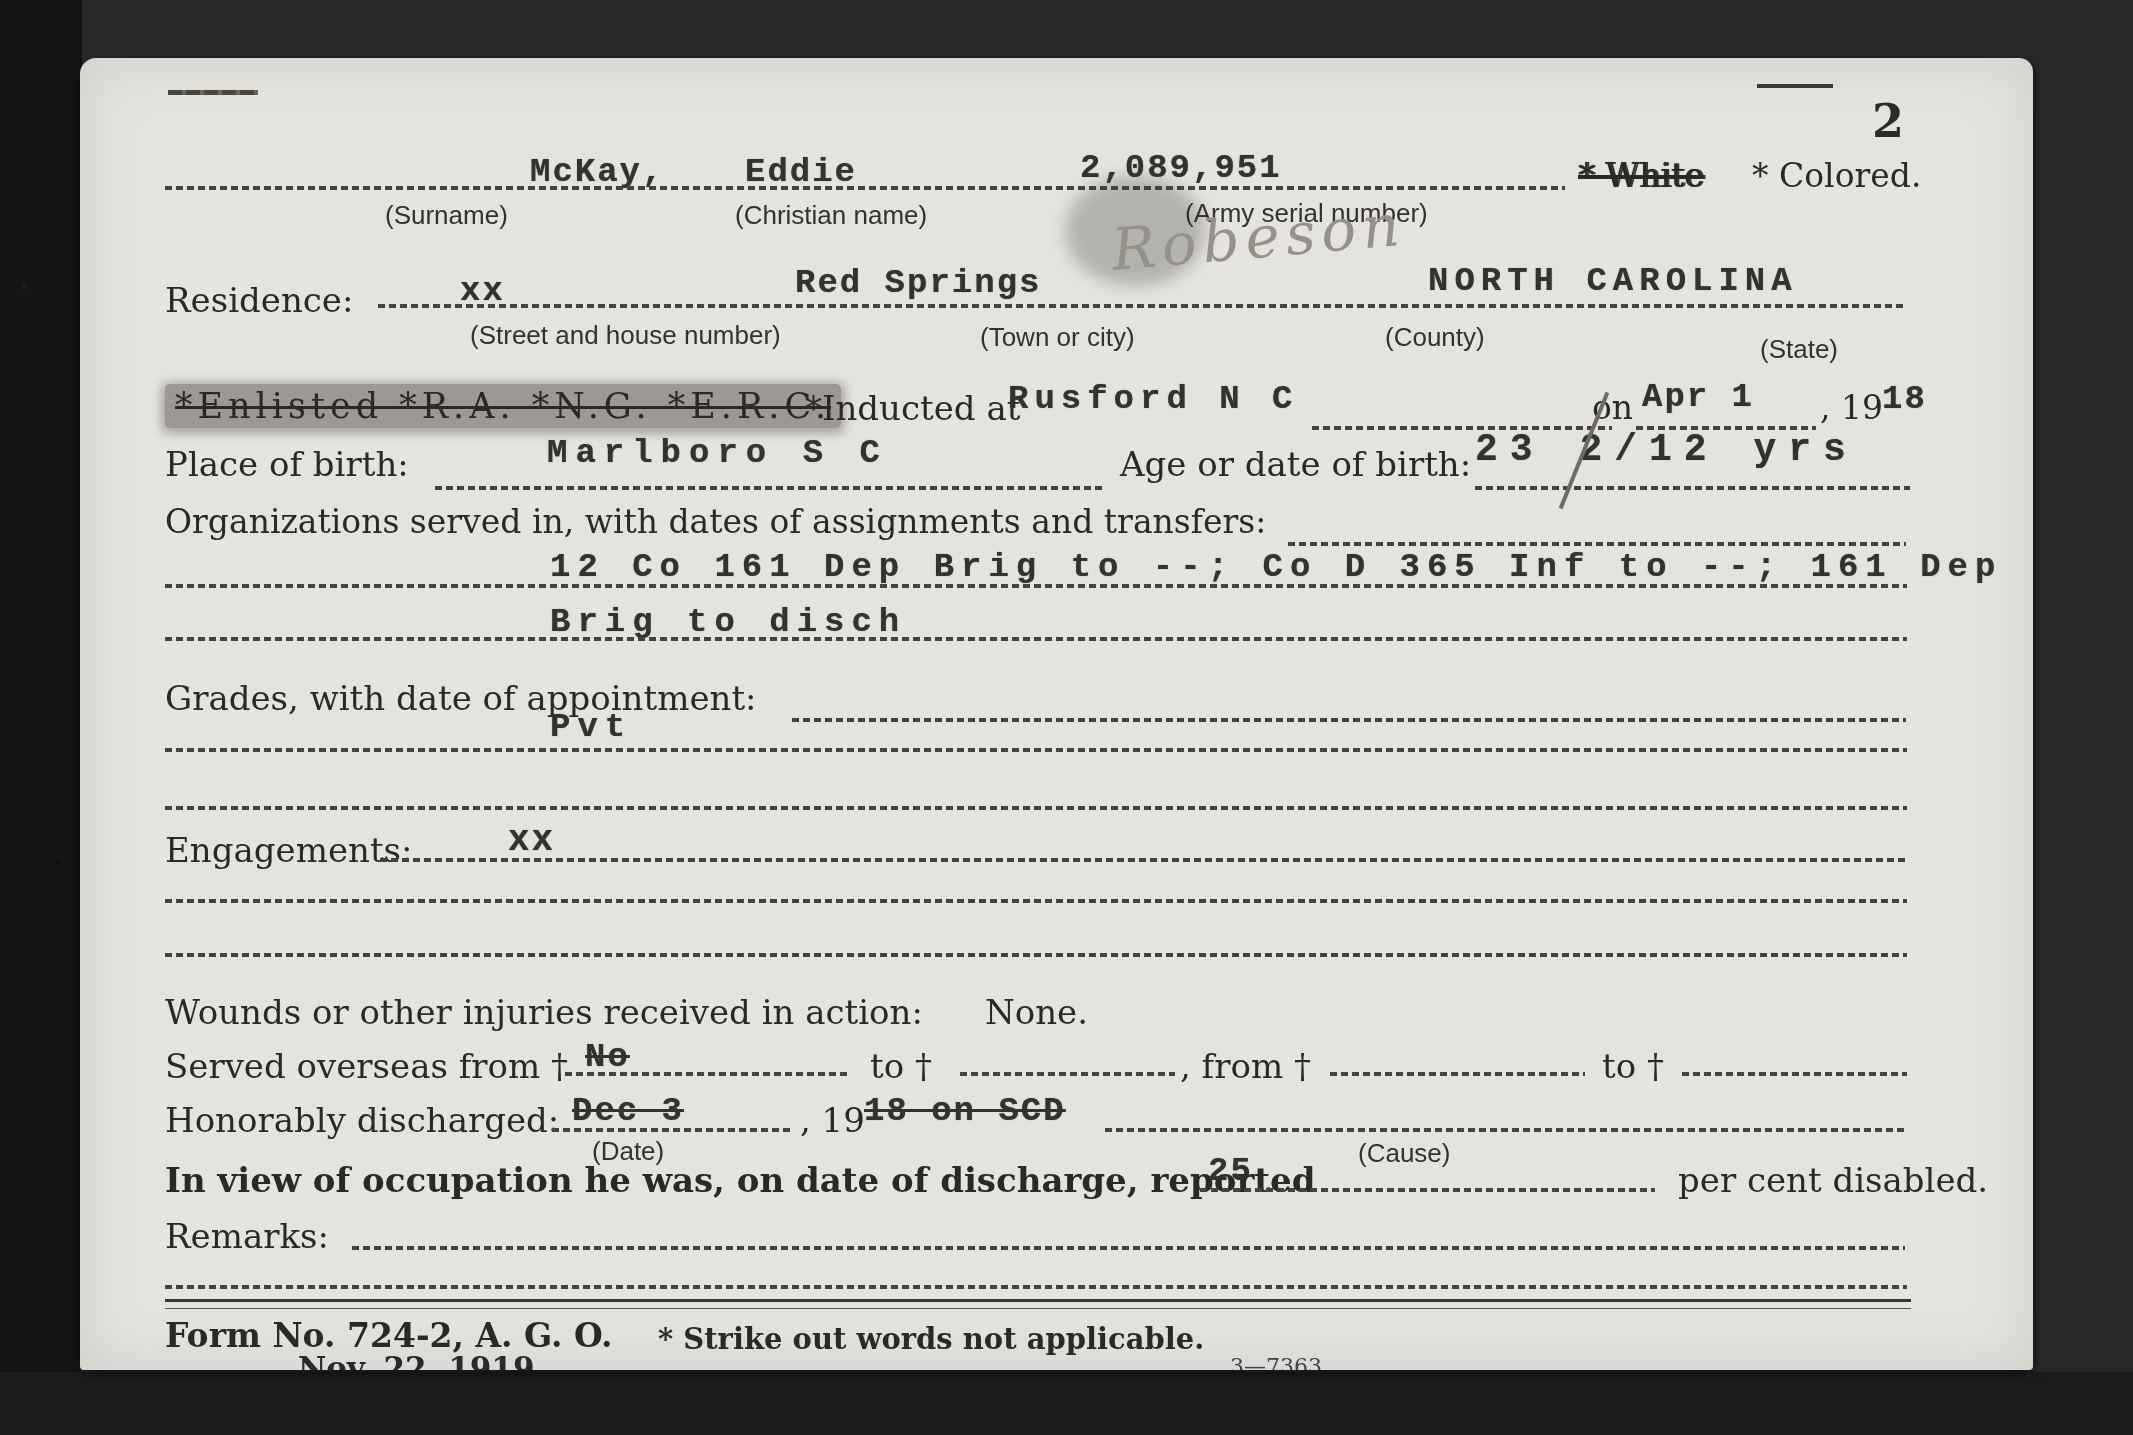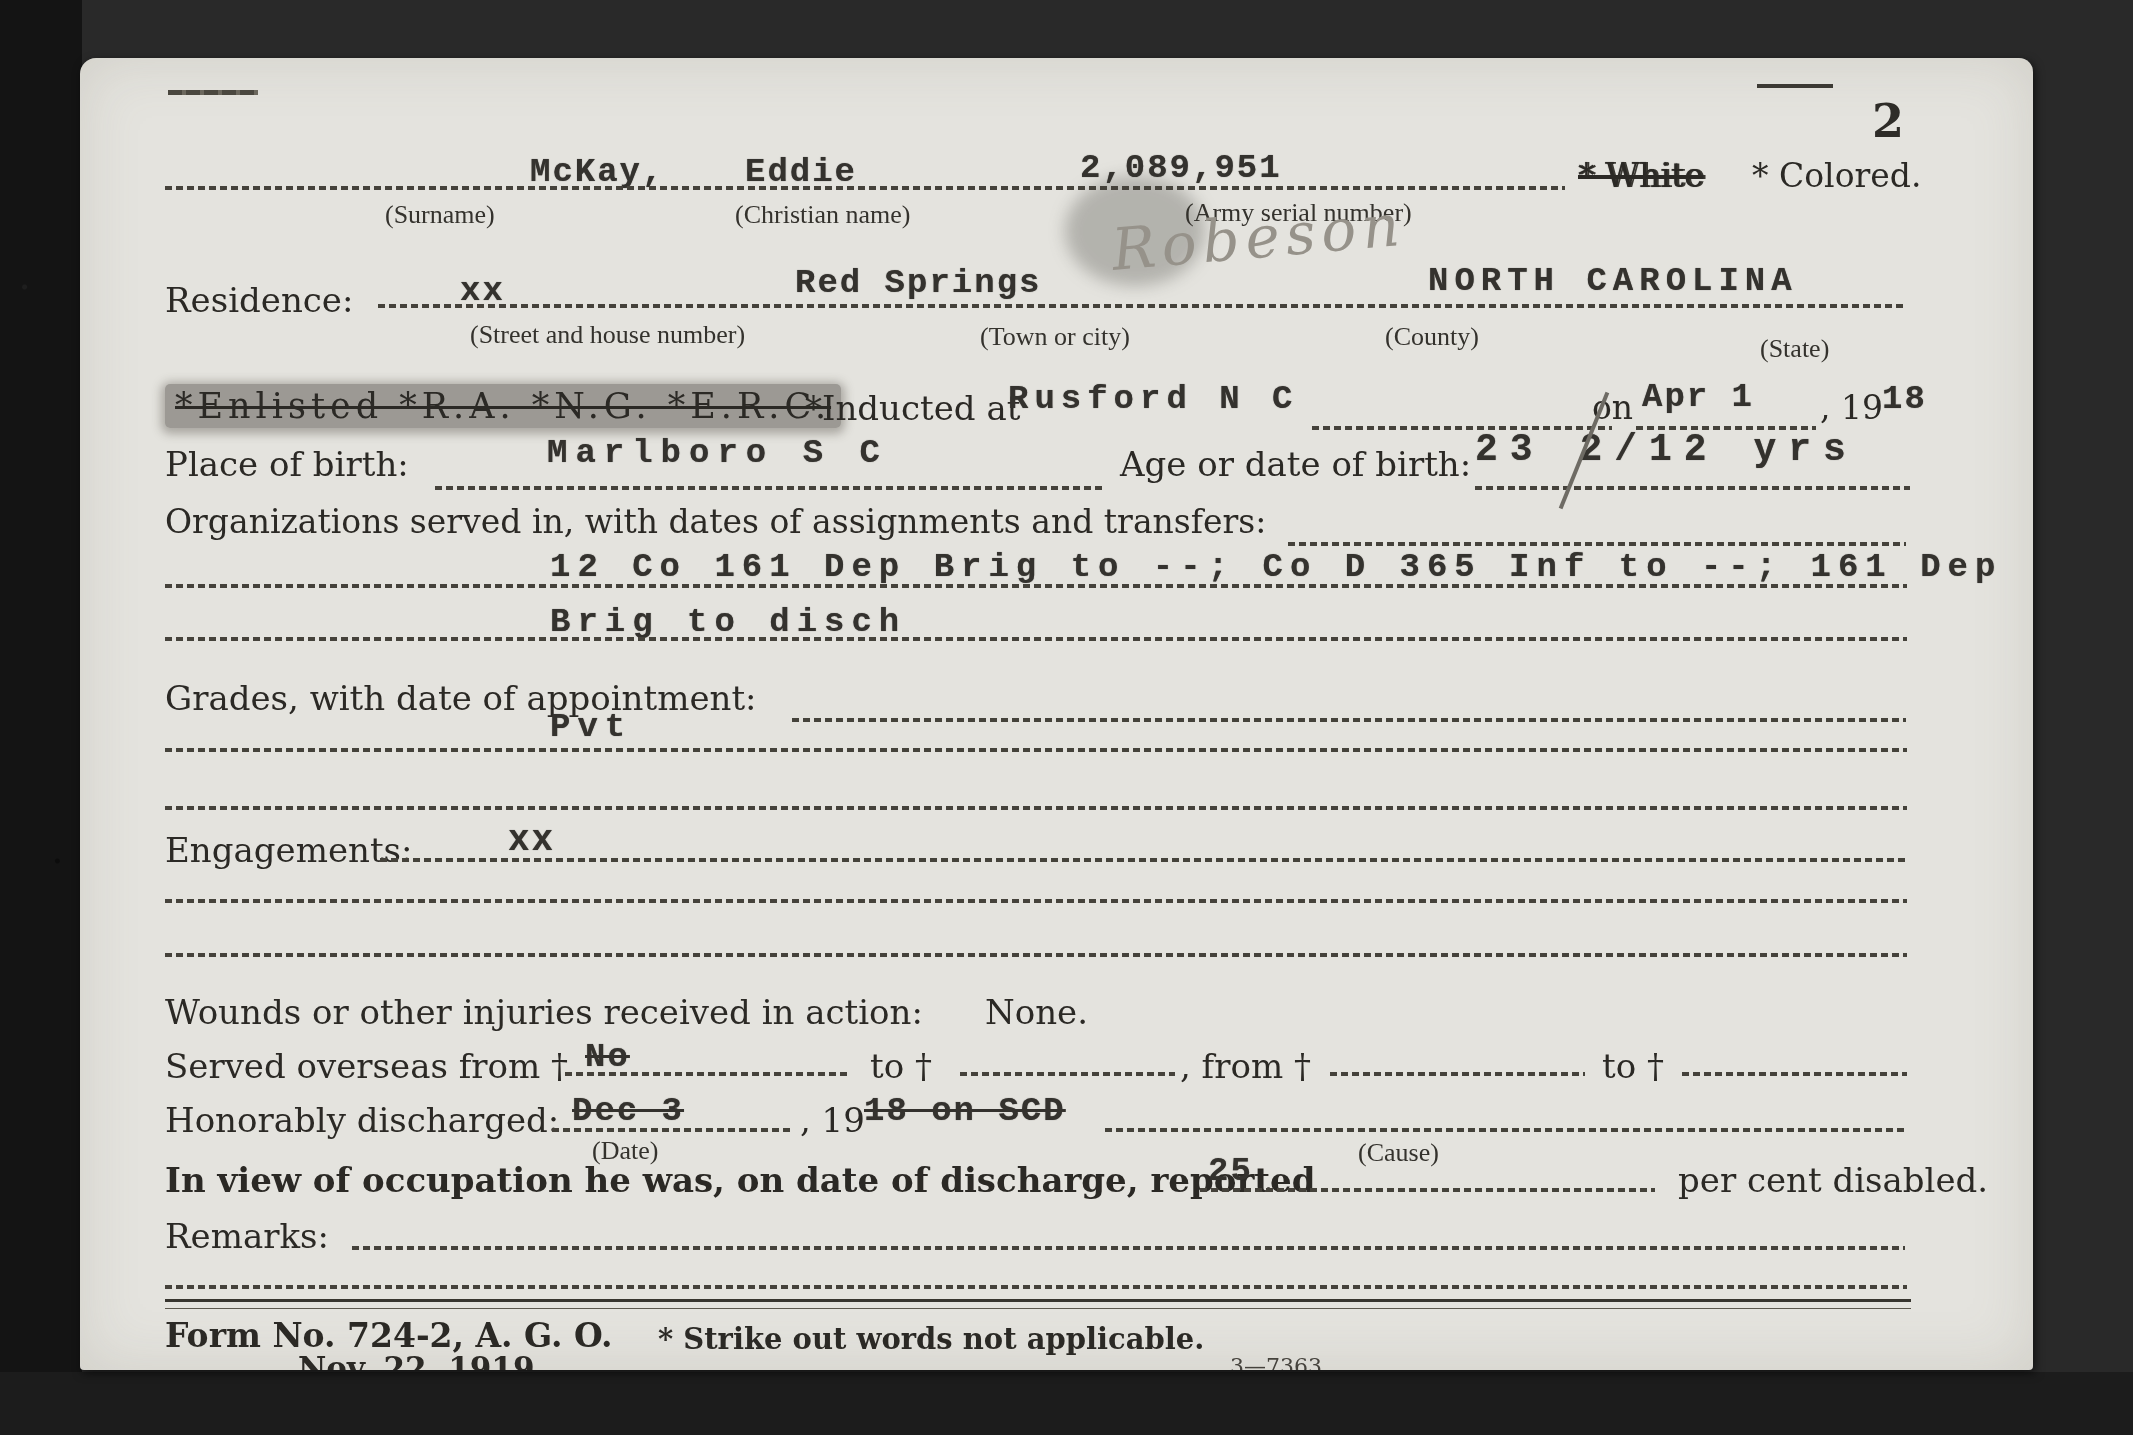--- a/index.html
+++ b/index.html
@@ -9,21 +9,21 @@
            background:#141414;
            background-image:radial-gradient(circle at 30% 20%, #1e1e1e 0 2px, transparent 3px),
                             radial-gradient(circle at 70% 60%, #0c0c0c 0 2px, transparent 3px);}
   .bg-bottom{position:absolute;left:0;top:1372px;width:2133px;height:63px;background:#1c1c1c;}
   .card{position:absolute;left:80px;top:58px;width:1953px;height:1312px;
         background:#e4e3de;border-radius:16px 14px 4px 4px;
         box-shadow:inset 0 0 60px rgba(120,115,100,.18), 2px 3px 10px rgba(0,0,0,.6);
         overflow:hidden;}
   .abs{position:absolute;white-space:nowrap;}
   .print{font-family:"DejaVu Serif","Liberation Serif",serif;color:#2b2925;font-size:33px;}
-  .plabel{font-family:Liberation Serif, serif;color:#34322d;font-size:26px;}
+  .plabel{font-family:Liberation Sans, sans-serif;color:#34322d;font-size:26px;}
   .typed{font-family:"Liberation Mono","DejaVu Sans Mono",monospace;font-weight:bold;
          color:#34322e;font-size:34px;letter-spacing:2px;text-shadow:0 0 1px rgba(45,42,38,.65);}
   .dots{height:4px;background-image:repeating-linear-gradient(90deg,#45423b 0px,#45423b 7px,transparent 7px,transparent 11px);}
   .solid-rule{height:6px;border-top:3px solid #37352f;border-bottom:1px solid #5b574d;}
   .struck{text-decoration:line-through;text-decoration-thickness:4px;text-shadow:2px 0 0 #3a3832,0 0 1px rgba(45,42,38,.6);}
   .struck-typed{text-decoration:line-through;text-decoration-thickness:3px;}
   .smeared{background:rgba(78,74,66,.48);box-shadow:0 2px 10px 4px rgba(78,74,66,.38);
            border-radius:5px;padding:2px 10px;text-decoration:line-through;text-decoration-thickness:3px;}
   .hand{font-family:"DejaVu Serif","Liberation Serif",serif;font-style:italic;font-weight:normal;
         color:#96928a;font-size:58px;letter-spacing:6px;transform:rotate(-5deg);transform-origin:left bottom;}

